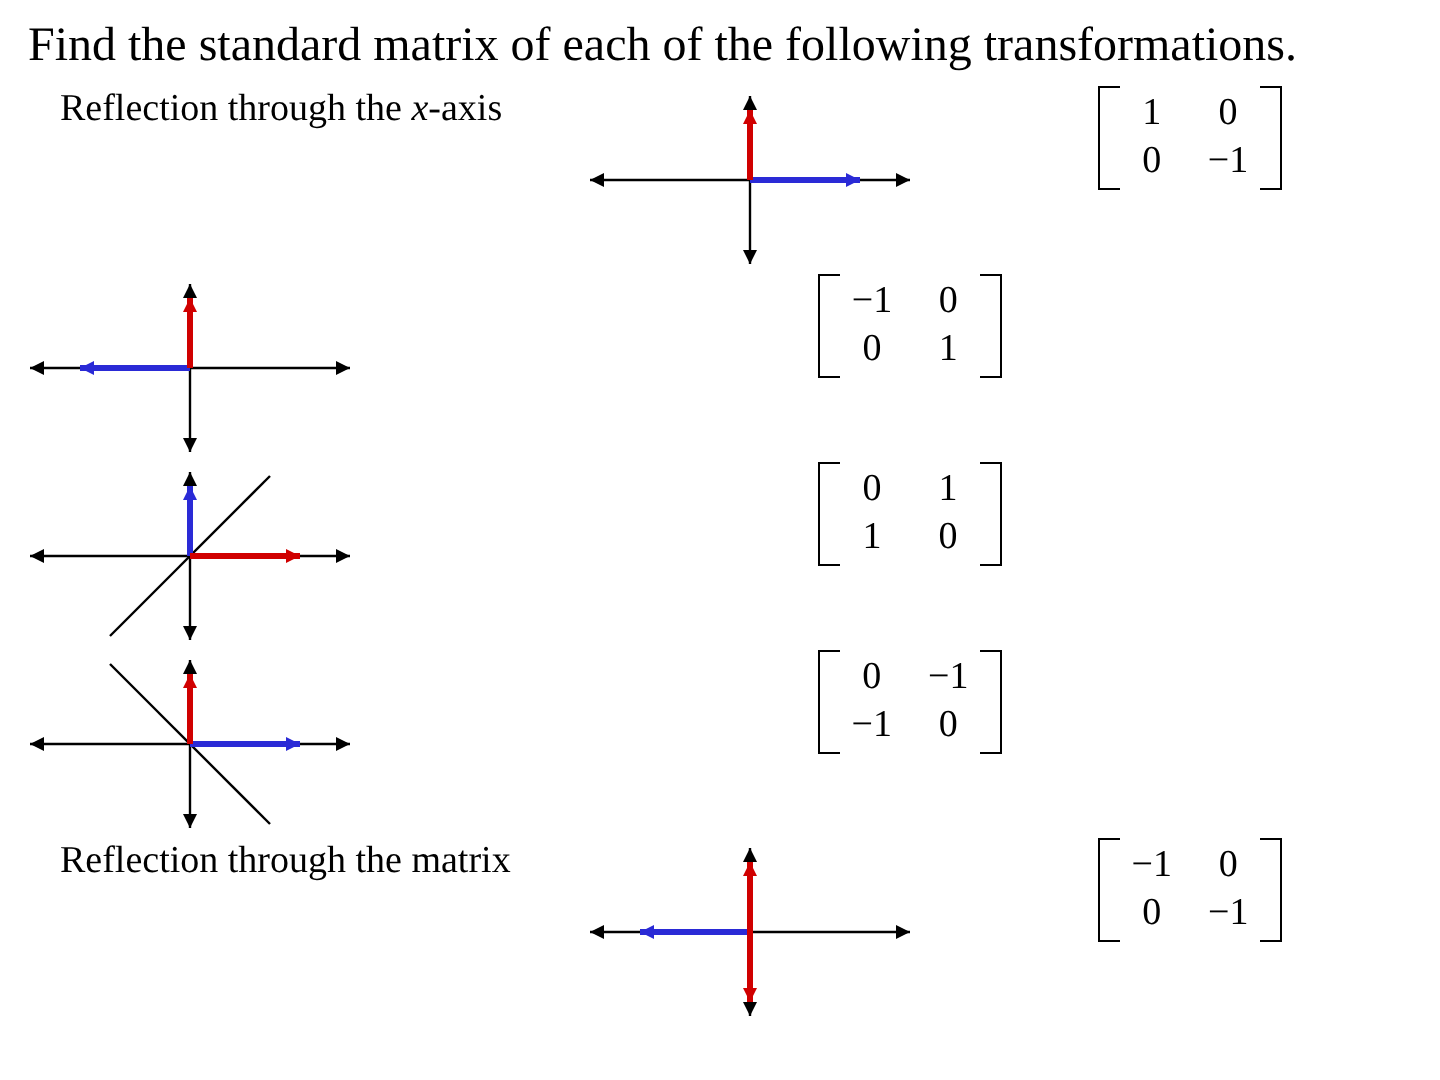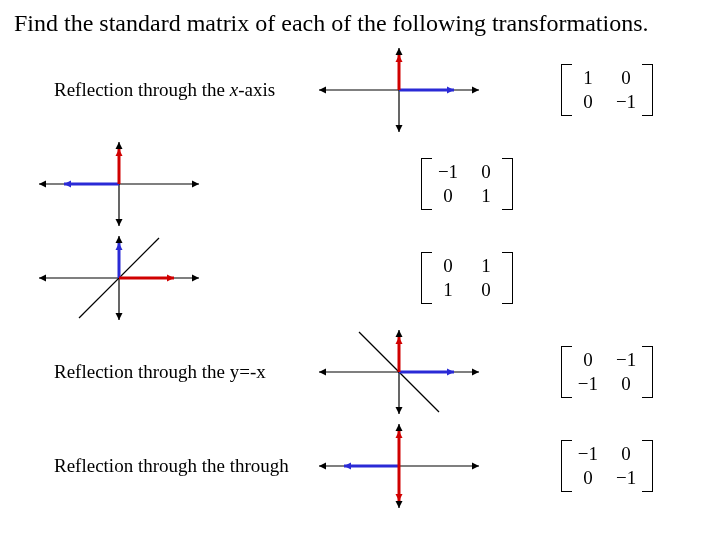--- a/index.html
+++ b/index.html
@@ -14,23 +14,22 @@
   }
   .title {
     font-size: 24px;
     padding: 10px 0 0 14px;
   }
   .rows {
     padding-top: 6px;
   }
   .row {
     display: flex;
-    align-items: center;
+    align-items: flex-start;
     height: 94px;
-    padding-left: 24px;
   }
   .label {
     width: 250px;
     padding-left: 30px;
     font-size: 19px;
     line-height: 1.25;
   }
   .diag {
     width: 190px;
     height: 94px;
@@ -162,21 +161,20 @@
             <span>0</span>
             <span>1</span>
             <span>1</span>
             <span>0</span>
           </span>
           <span class="bracket right"></span>
         </span>
       </div>
     </div>
     <div class="row">
-      <div class="label"><span>Reflection through the </span><span>y=-x</span></div>
       <div class="diag">
         <svg width="190" height="94" viewBox="0 0 190 94">
           <line x1="95" y1="47" x2="175" y2="47" stroke="#000" stroke-width="1.2"></line>
           <polygon points="175,47 168,50.5 168,43.5" fill="#000"></polygon>
           <line x1="95" y1="47" x2="15" y2="47" stroke="#000" stroke-width="1.2"></line>
           <polygon points="15,47 22,43.5 22,50.5" fill="#000"></polygon>
           <line x1="95" y1="47" x2="95" y2="5" stroke="#000" stroke-width="1.2"></line>
           <polygon points="95,5 98.5,12 91.5,12" fill="#000"></polygon>
           <line x1="95" y1="47" x2="95" y2="89" stroke="#000" stroke-width="1.2"></line>
           <polygon points="95,89 91.5,82 98.5,82" fill="#000"></polygon>
@@ -194,21 +192,21 @@
             <span>0</span>
             <span>−1</span>
             <span>−1</span>
             <span>0</span>
           </span>
           <span class="bracket right"></span>
         </span>
       </div>
     </div>
     <div class="row">
-      <div class="label"><span>Reflection through the </span><span>through</span></div>
+      <div class="label"><span>Reflection through the </span><span>matrix</span></div>
       <div class="diag">
         <svg width="190" height="94" viewBox="0 0 190 94">
           <line x1="95" y1="47" x2="175" y2="47" stroke="#000" stroke-width="1.2"></line>
           <polygon points="175,47 168,50.5 168,43.5" fill="#000"></polygon>
           <line x1="95" y1="47" x2="15" y2="47" stroke="#000" stroke-width="1.2"></line>
           <polygon points="15,47 22,43.5 22,50.5" fill="#000"></polygon>
           <line x1="95" y1="47" x2="95" y2="5" stroke="#000" stroke-width="1.2"></line>
           <polygon points="95,5 98.5,12 91.5,12" fill="#000"></polygon>
           <line x1="95" y1="47" x2="95" y2="89" stroke="#000" stroke-width="1.2"></line>
           <polygon points="95,89 91.5,82 98.5,82" fill="#000"></polygon>

